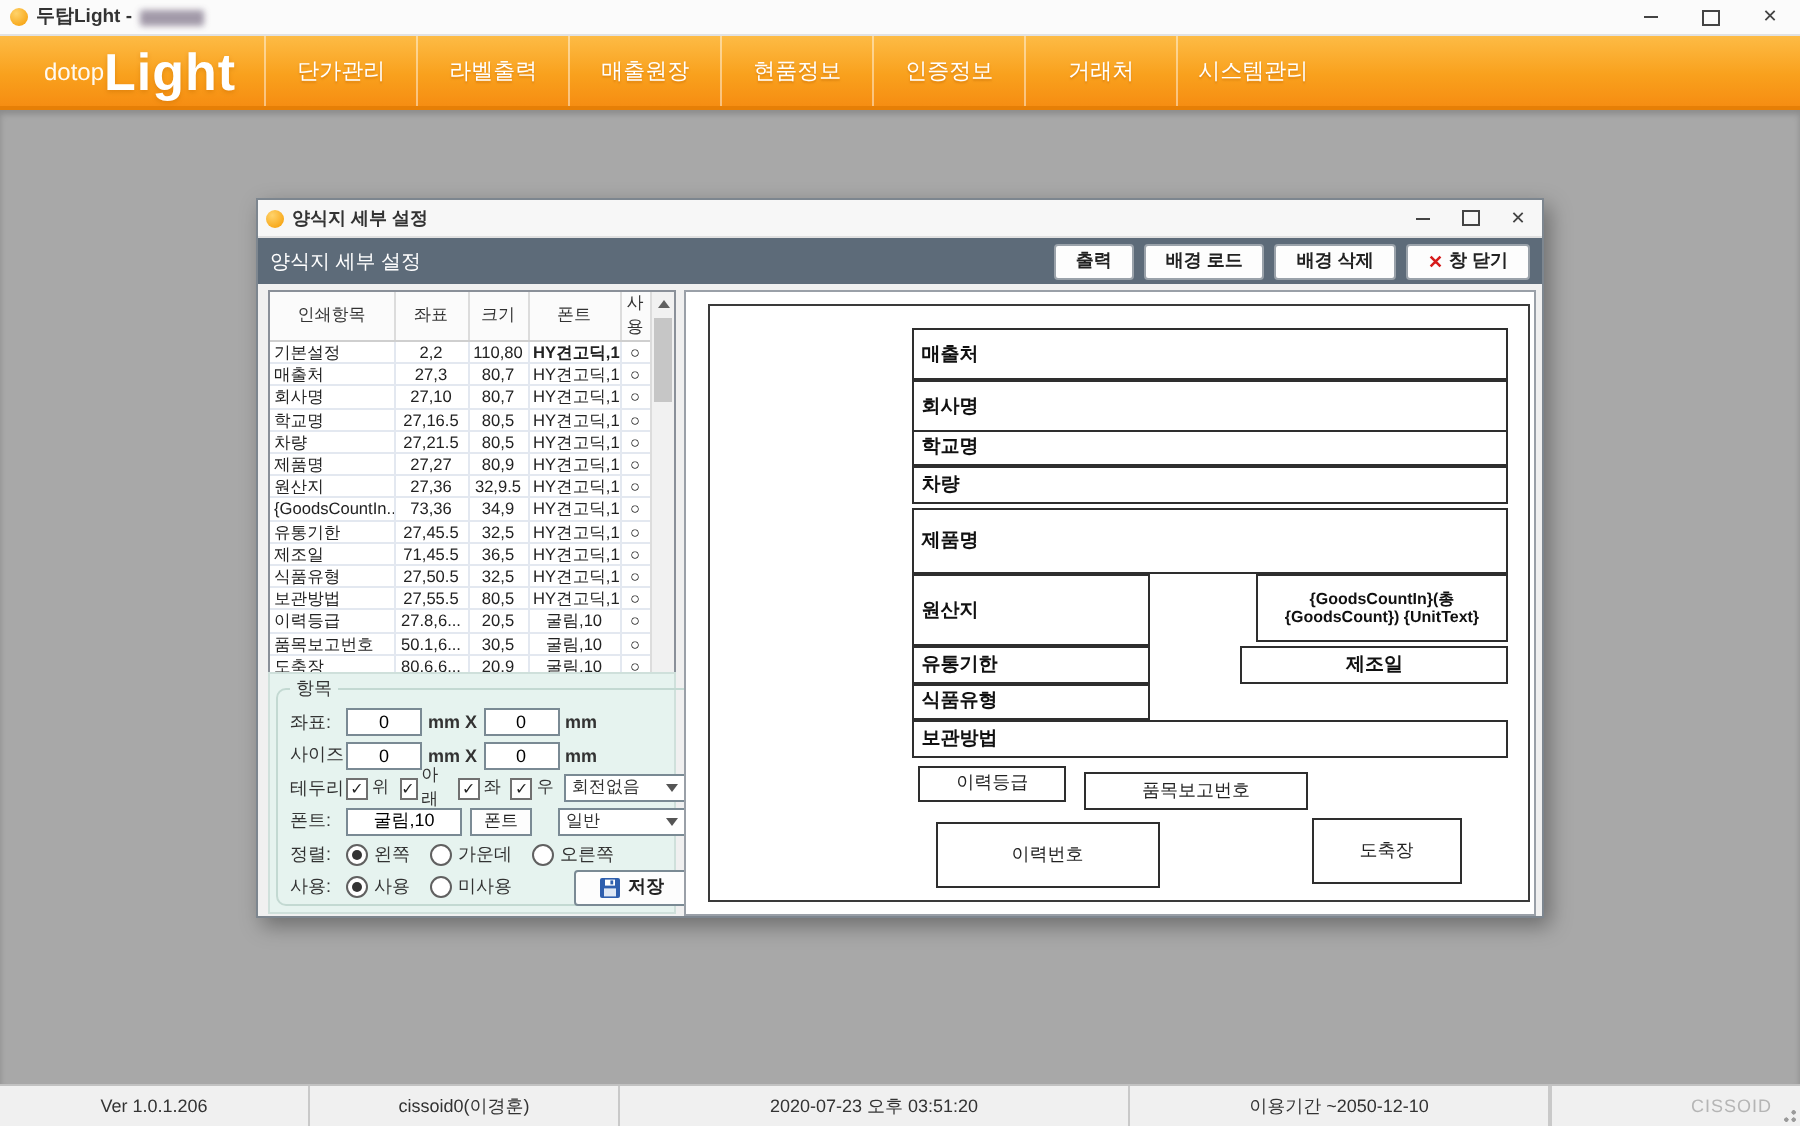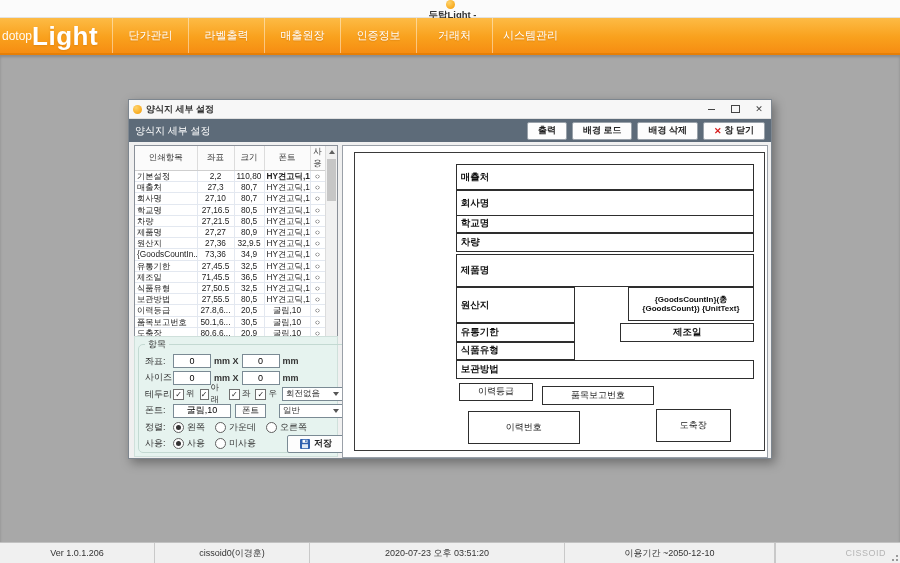--- a/index.html
+++ b/index.html
@@ -1,32 +1,32 @@
 <!DOCTYPE html>
 <html><head>
 <meta charset="utf-8">
 <style>
   html,body{margin:0;padding:0;}
   body{width:900px;height:563px;overflow:hidden;font-family:"Liberation Sans",sans-serif;background:#a8a8a8;position:relative;-webkit-font-smoothing:antialiased;}
   #app{position:absolute;inset:0;}
 
   
-  .titlebar{position:absolute;left:0;top:0;right:0;height:18px;background:#fbfbfb;border-bottom:1px solid #e2e2e2;display:flex;align-items:center;padding-left:5px;box-sizing:border-box;flex-direction:column;}
+  .titlebar{position:absolute;left:0;top:0;right:0;height:18px;background:#fbfbfb;border-bottom:1px solid #e2e2e2;display:flex;align-items:center;padding-left:5px;box-sizing:border-box;}
   .app-icon{width:9px;height:9px;border-radius:50%;background:radial-gradient(circle at 35% 30%,#ffd36b,#f59a00);margin-right:4px;flex:0 0 auto;}
   .title-text{font-size:9.5px;color:#333;font-weight:700;}
   .redacted{display:inline-block;width:32px;height:8px;margin-left:4px;background:#93899b;filter:blur(1.6px);opacity:.85;border-radius:1px;}
   .win-controls{margin-left:auto;display:flex;height:100%;}
   .wc{width:30px;height:100%;display:flex;align-items:center;justify-content:center;color:#444;font-size:9px;cursor:default;}
   .glyph-min{width:7px;height:1px;background:#444;display:block;}
   .glyph-max{width:7px;height:6px;border:1px solid #444;display:block;}
   .glyph-close{font-size:9px;color:#444;line-height:1;}
 
   
   .menubar{position:absolute;left:0;top:18px;right:0;height:37px;background:linear-gradient(180deg,#fdbb45 0%,#f9a11d 55%,#f68d12 100%);border-bottom:2px solid #e67f06;box-sizing:border-box;display:flex;align-items:stretch;}
-  .logo{display:flex;align-items:center;padding:0 14px 0 2px;color:#fff;}
+  .logo{display:flex;align-items:center;padding:0 14px 0 22px;color:#fff;}
   .logo-small{font-size:12px;font-weight:400;opacity:.95;}
   .logo-large{font-size:26px;font-weight:700;letter-spacing:.5px;line-height:1;text-shadow:0 1px 2px rgba(200,110,0,.45);}
   .menu-items{display:flex;align-items:stretch;}
   .menu-item{width:75px;display:flex;align-items:center;justify-content:center;color:#fff;font-size:11px;border-left:1px solid rgba(255,255,255,.45);cursor:pointer;text-shadow:0 1px 1px rgba(180,95,0,.4);}
 
   
   .workspace{position:absolute;left:0;top:55px;right:0;bottom:20px;background:#a8a8a8;box-shadow:inset 0 2px 3px rgba(0,0,0,.18);}
 
   
   .statusbar{position:absolute;left:0;bottom:0;right:0;height:20px;background:#f0f0f0;border-top:1px solid #c2c2c2;display:flex;align-items:stretch;font-size:9px;color:#333;}
@@ -128,20 +128,21 @@
 
   <div class="menubar">
     <div class="logo">
       <span class="logo-small">dotop</span>
         <span class="logo-large">Light</span>
     </div>
     <div class="menu-items" id="menuItems">
         <div class="menu-item">단가관리</div>
         <div class="menu-item">라벨출력</div>
         <div class="menu-item">매출원장</div>
+        <div class="menu-item">현품정보</div>
         <div class="menu-item">인증정보</div>
         <div class="menu-item">거래처</div>
         <div class="menu-item">시스템관리</div>
       </div>
   </div>
 
   <div class="workspace">
 
     <div class="dialog">
       <div class="dlg-titlebar">

